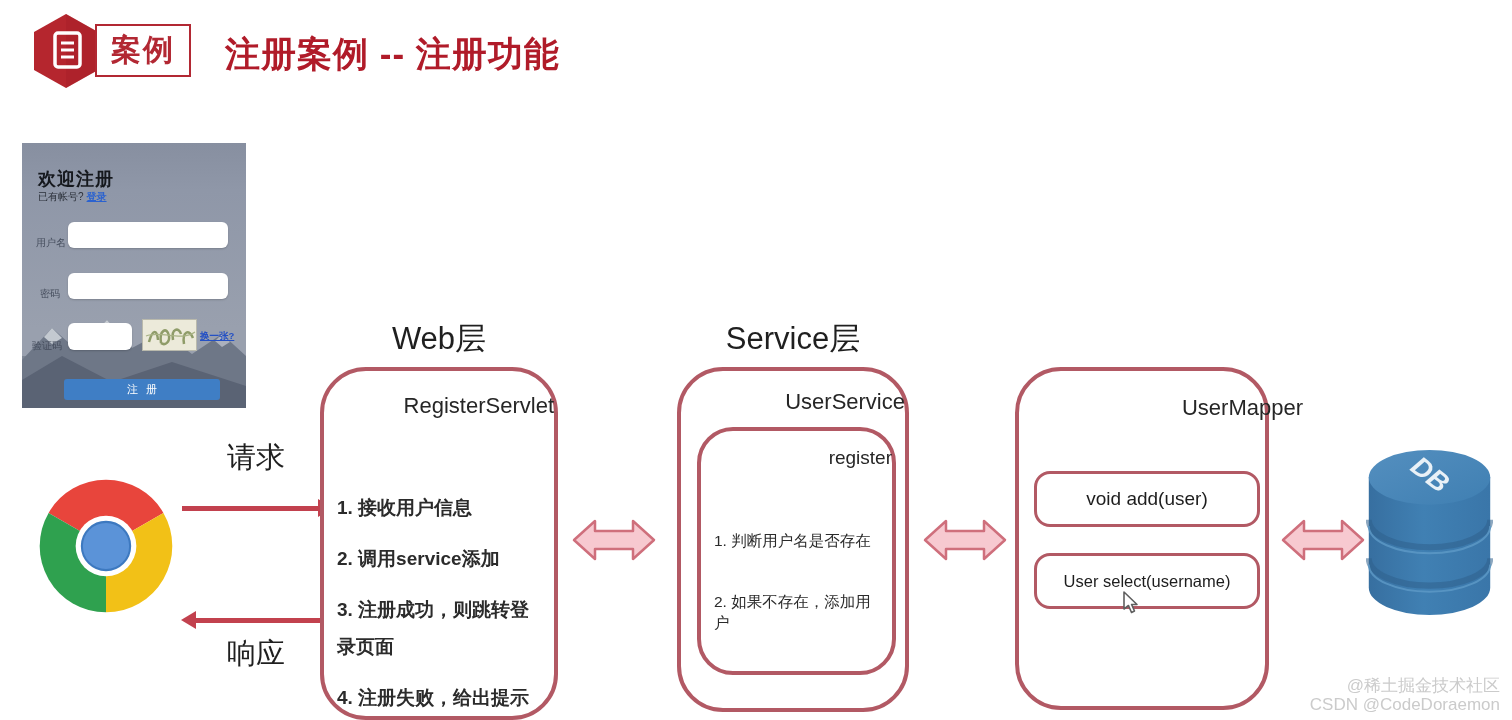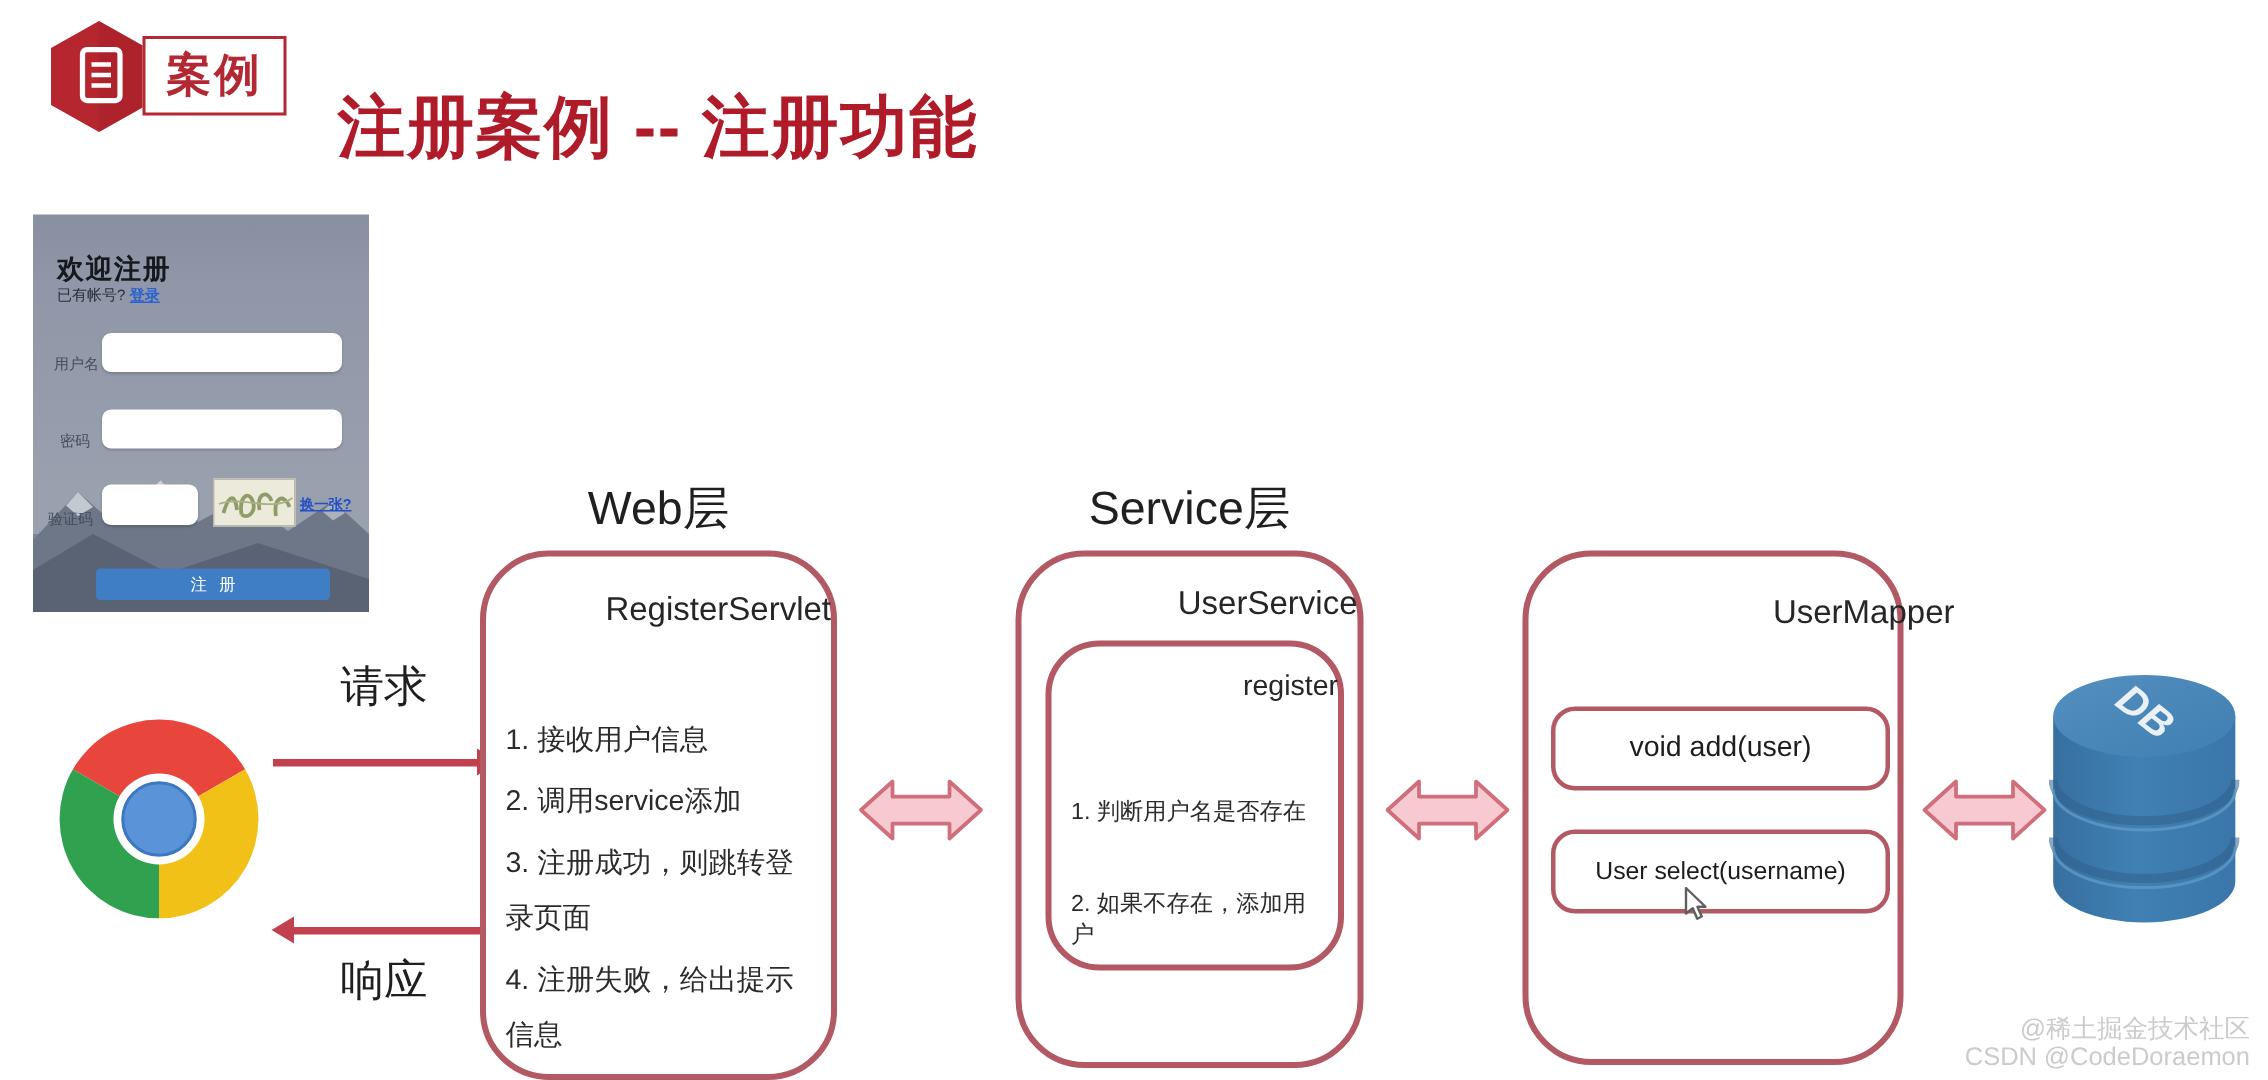--- a/index.html
+++ b/index.html
@@ -13,21 +13,21 @@
   
   .badge-hex { position:absolute; left:30px; top:12px; width:72px; height:78px; }
   .badge-box {
     position:absolute; left:95px; top:24px; width:96px; height:53px;
     border:2.5px solid #b22833; background:#fff;
     display:flex; align-items:center; justify-content:center;
     color:#b22833; font-size:30px; font-weight:bold; letter-spacing:2px;
   }
   .page-title {
     position:absolute; left:225px; top:31px;
-    font-size:45px; font-weight:bold; color:#b01b29; letter-spacing:1px;margin-top:24px;
+    font-size:35px; font-weight:bold; color:#b01b29; letter-spacing:1px;
   }
 
   
   .form-shot {
     position:absolute; left:22px; top:143px; width:224px; height:265px;
     background:linear-gradient(180deg,#878fa0 0%, #8f97a8 18%, #99a0ae 70%);
     overflow:hidden;
   }
   .form-mountains { position:absolute; left:0; bottom:0; width:224px; height:110px; }
   .form-heading { position:absolute; left:16px; top:24px; font-size:18px; font-weight:bold; color:#15181d; letter-spacing:1px; }
@@ -70,24 +70,24 @@
   .big-box { position:absolute; border:4px solid #b25964; border-radius:46px; background:#fff; }
   .web-box { left:320px; top:367px; width:238px; height:353px; }
   .service-box { left:677px; top:367px; width:232px; height:345px; }
   .dao-box { left:1015px; top:367px; width:254px; height:343px;padding-left:38px; }
 
   .component-label { position:absolute; width:100%; text-align:right; font-size:22px; color:#262626; }
   .web-steps {
     position:absolute; left:13px; top:104px; width:205px;
     font-size:19px; line-height:37px; color:#2b2b2b;
   }
-  .web-steps p { margin:0 0 4px 0; }
+  .web-steps p { margin:14px 0 4px 0;font-weight:bold; }
 
   .register-box {
-    position:absolute; left:16px; top:56px; width:199px; height:220px;
+    position:absolute; left:16px; top:56px; width:199px; height:248px;
     border:4px solid #b25964; border-radius:36px; background:#fff;
   }
   .svc-steps { position:absolute; left:13px; top:100px; width:172px; font-size:15.5px; color:#2b2b2b; }
   .svc-steps p:first-child { margin-bottom:40px; }
 
   .method-box {
     position:absolute; left:15px; width:226px; height:56px;
     border:3.5px solid #b25964; border-radius:16px; background:#fff;
     display:flex; align-items:center; justify-content:center; color:#1d1d1d;
   }

